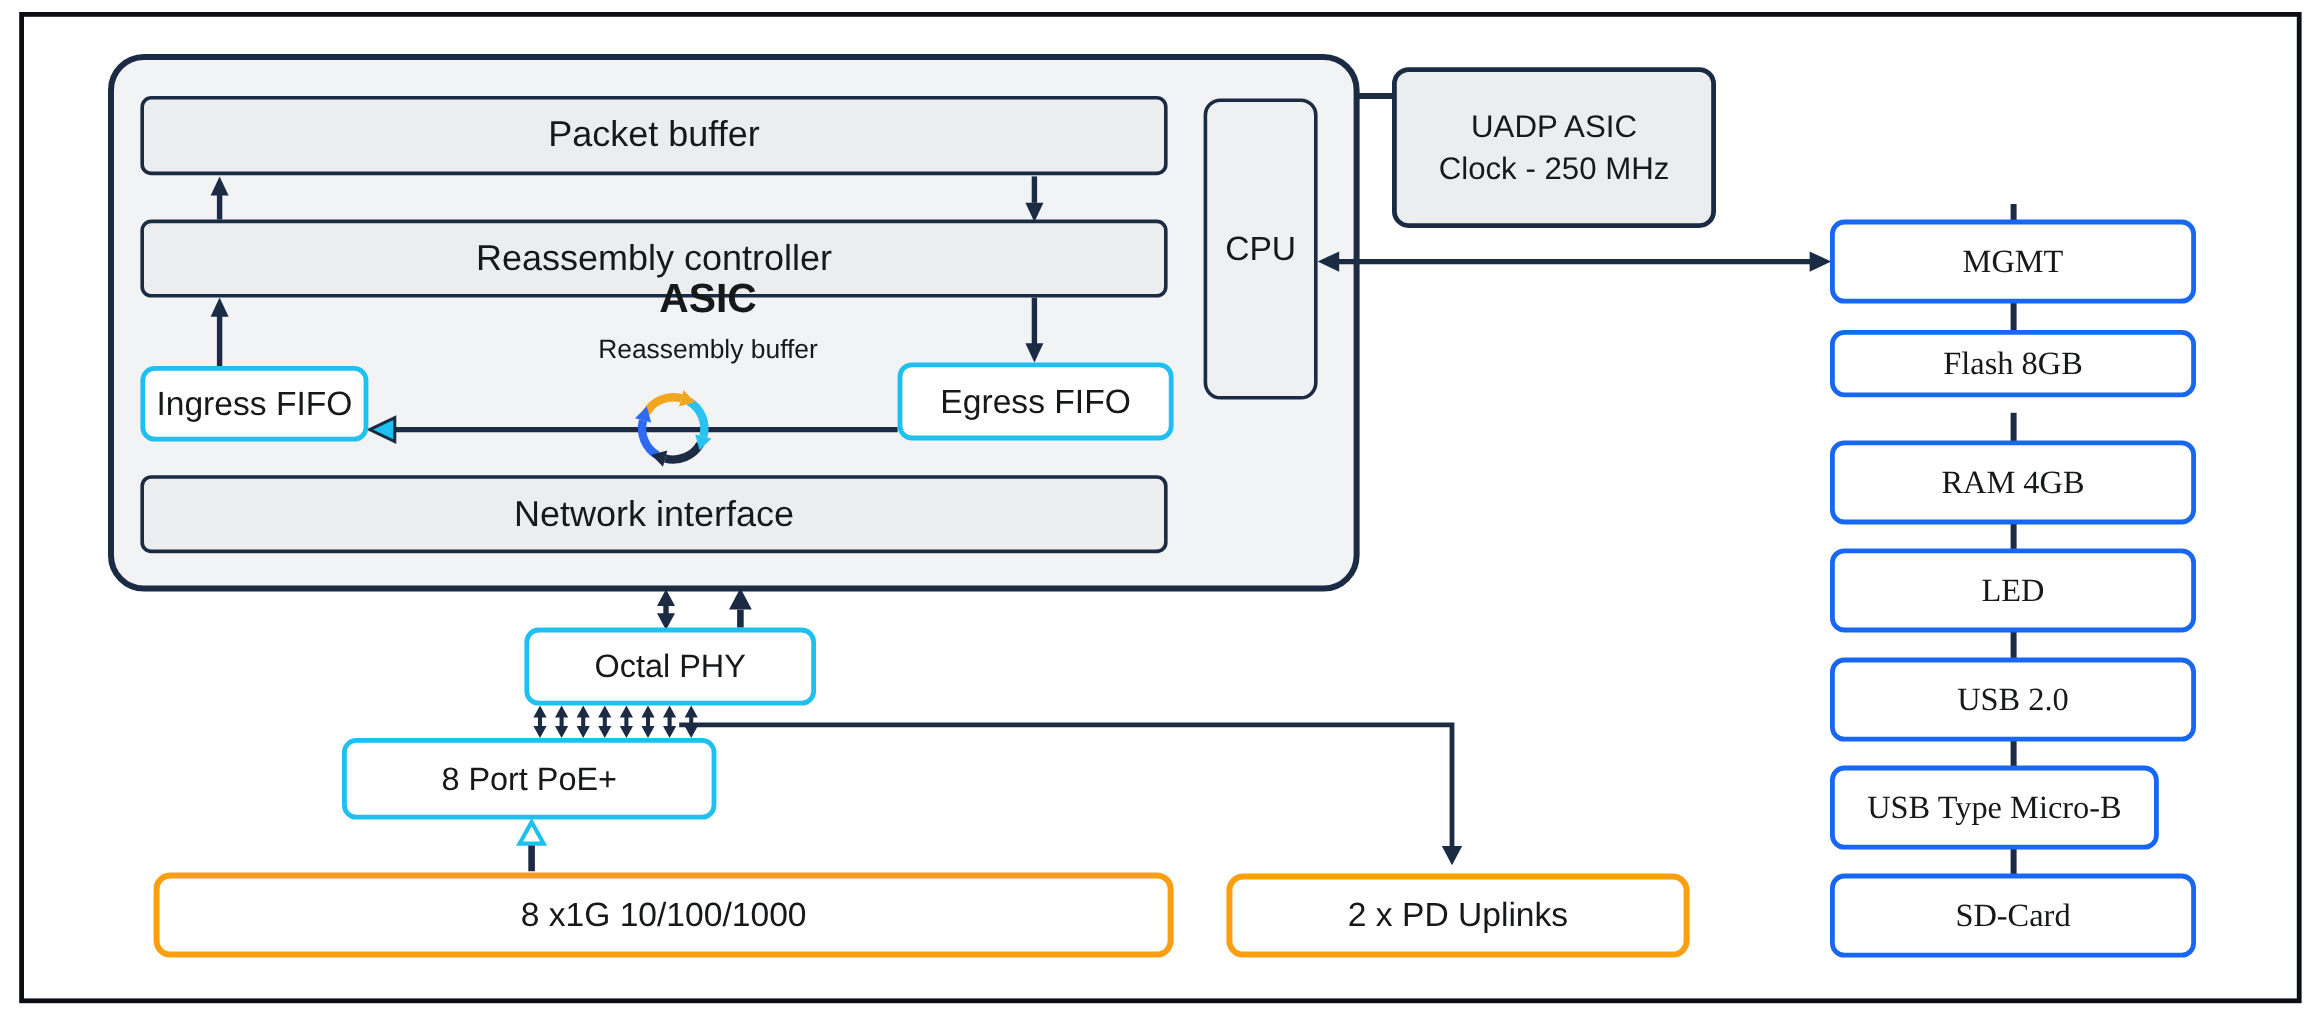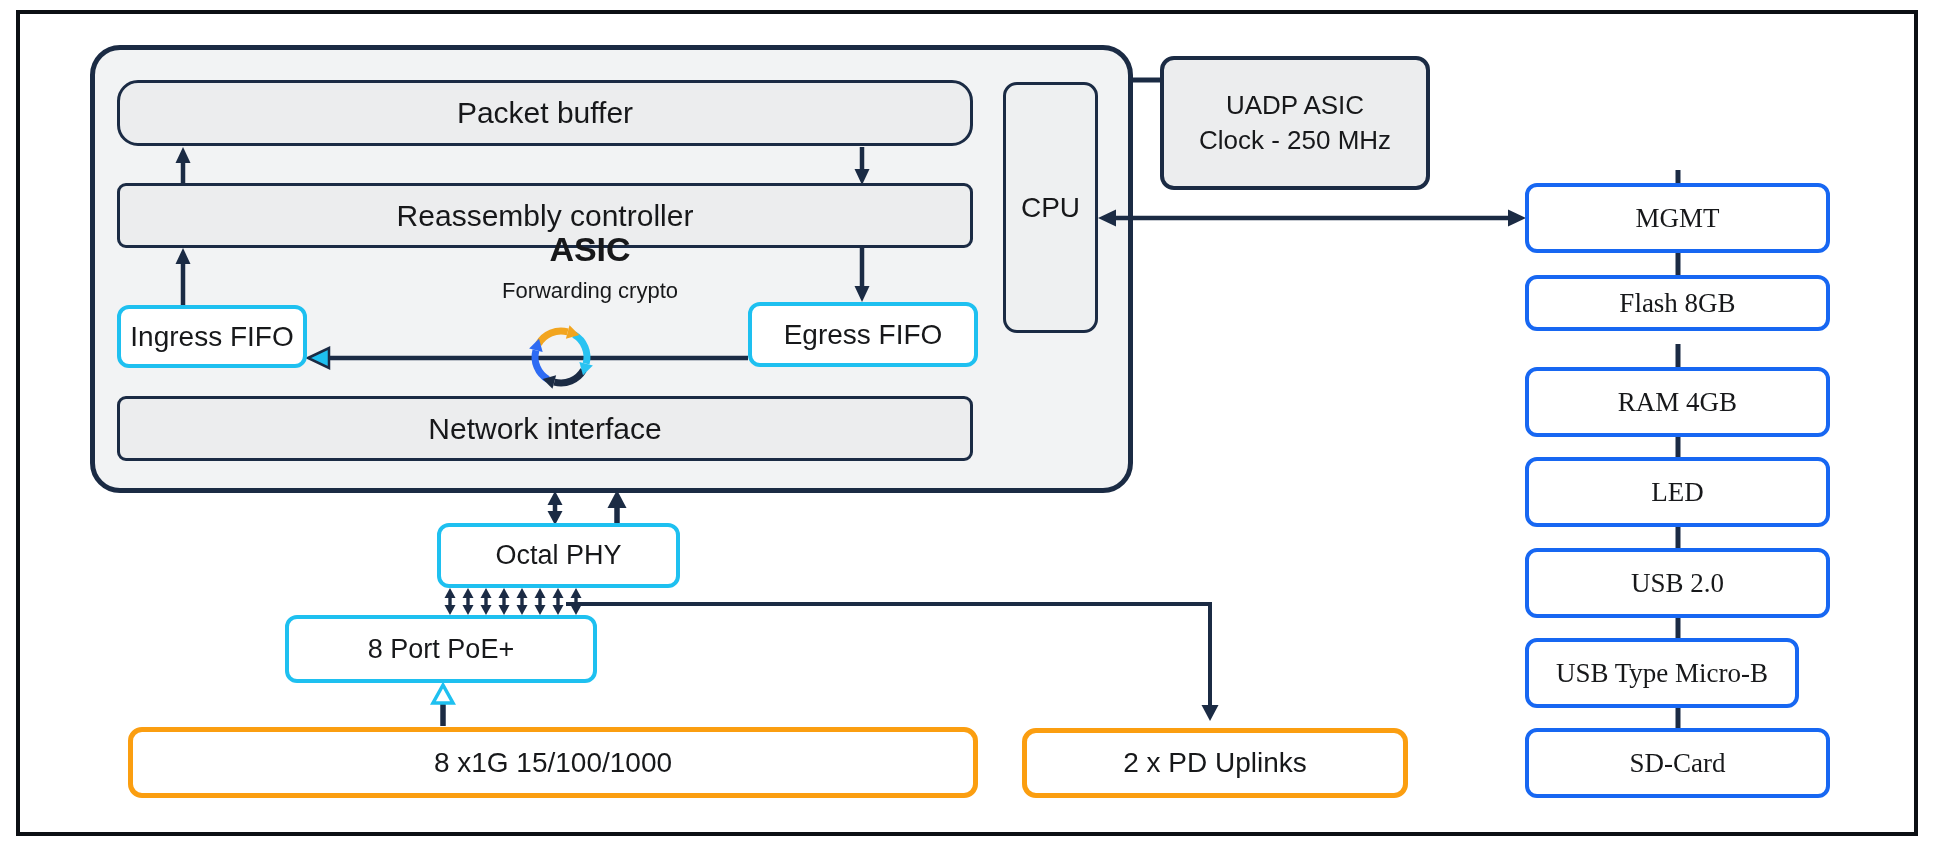--- a/index.html
+++ b/index.html
@@ -113,34 +113,34 @@
         <path d="M1678,252 V276"></path>
         <path d="M1678,344 V368"></path>
         <path d="M1678,436 V458"></path>
         <path d="M1678,526 V549"></path>
         <path d="M1678,617 V639"></path>
         <path d="M1678,707 V729"></path>
       </g>
     </g>
   </svg>
 
-  <div class="box gray" style="left:117px;top:80px;width:856px;height:66px;border-radius:21px;">Packet buffer</div>
+  <div class="box gray" style="left:117px;top:80px;width:856px;height:66px;">Packet buffer</div>
 
   <div class="box gray" style="left:117px;top:183px;width:856px;height:65px;">Reassembly controller</div>
 
   <div class="box gray" style="left:117px;top:396px;width:856px;height:65px;">Network interface</div>
 
   <div class="box cyanb" style="left:117px;top:305px;width:190px;height:63px;font-size:28px;">Ingress FIFO</div>
 
   <div class="box cyanb" style="left:748px;top:302px;width:230px;height:65px;font-size:28px;">Egress FIFO</div>
 
   <div class="box gray" style="left:1003px;top:82px;width:95px;height:251px;border-radius:14px;font-size:28px;background:#eef0f1;">CPU</div>
 
   <div class="lbl" style="left:440px;top:230px;width:300px;font-size:34px;font-weight:bold;">ASIC</div>
-  <div class="lbl" style="left:440px;top:278px;width:300px;font-size:22px;">Forwarding crypto</div>
+  <div class="lbl" style="left:440px;top:278px;width:300px;font-size:22px;">Reassembly buffer</div>
 
   <svg style="position:absolute;left:521px;top:317px;" width="80" height="80" viewBox="0 0 80 80">
     <g fill="none" stroke-width="7">
       <path d="M17.5,27 A26 26 0 0 1 46.7,14.9" stroke="#f2a51f"></path>
       <path d="M53,17.5 A26 26 0 0 1 65.1,46.7" stroke="#29c3f2"></path>
       <path d="M62.5,53 A26 26 0 0 1 33.3,65.1" stroke="#1b2b44"></path>
       <path d="M27,62.5 A26 26 0 0 1 14.9,33.3" stroke="#2e6bf3"></path>
     </g>
     <g stroke="none">
       <path d="M0,-7 L12,0 L0,7 Z" fill="#f2a51f" transform="translate(46.7,14.9) rotate(15)"></path>
@@ -152,21 +152,21 @@
 
   <div class="box gray" style="left:1160px;top:56px;width:270px;height:134px;border-radius:14px;border-width:4px;font-size:26px;flex-direction:column;line-height:1.35;">
     <span>UADP ASIC</span>
     <span>Clock - 250 MHz</span>
   </div>
 
   <div class="box cyanb" style="left:437px;top:523px;width:243px;height:65px;">Octal PHY</div>
 
   <div class="box cyanb" style="left:285px;top:615px;width:312px;height:68px;">8 Port PoE+</div>
 
-  <div class="box orangeb" style="left:128px;top:727px;width:850px;height:71px;">8 x1G 15/100/1000</div>
+  <div class="box orangeb" style="left:128px;top:727px;width:850px;height:71px;">8 x1G 10/100/1000</div>
 
   <div class="box orangeb" style="left:1022px;top:728px;width:386px;height:70px;">2 x PD Uplinks</div>
 
   <div class="box blueb" style="left:1525px;top:183px;width:305px;height:70px;">MGMT</div>
   <div class="box blueb" style="left:1525px;top:275px;width:305px;height:56px;">Flash 8GB</div>
   <div class="box blueb" style="left:1525px;top:367px;width:305px;height:70px;">RAM 4GB</div>
   <div class="box blueb" style="left:1525px;top:457px;width:305px;height:70px;">LED</div>
   <div class="box blueb" style="left:1525px;top:548px;width:305px;height:70px;">USB 2.0</div>
   <div class="box blueb" style="left:1525px;top:638px;width:274px;height:70px;">USB Type Micro-B</div>
   <div class="box blueb" style="left:1525px;top:728px;width:305px;height:70px;">SD-Card</div>

